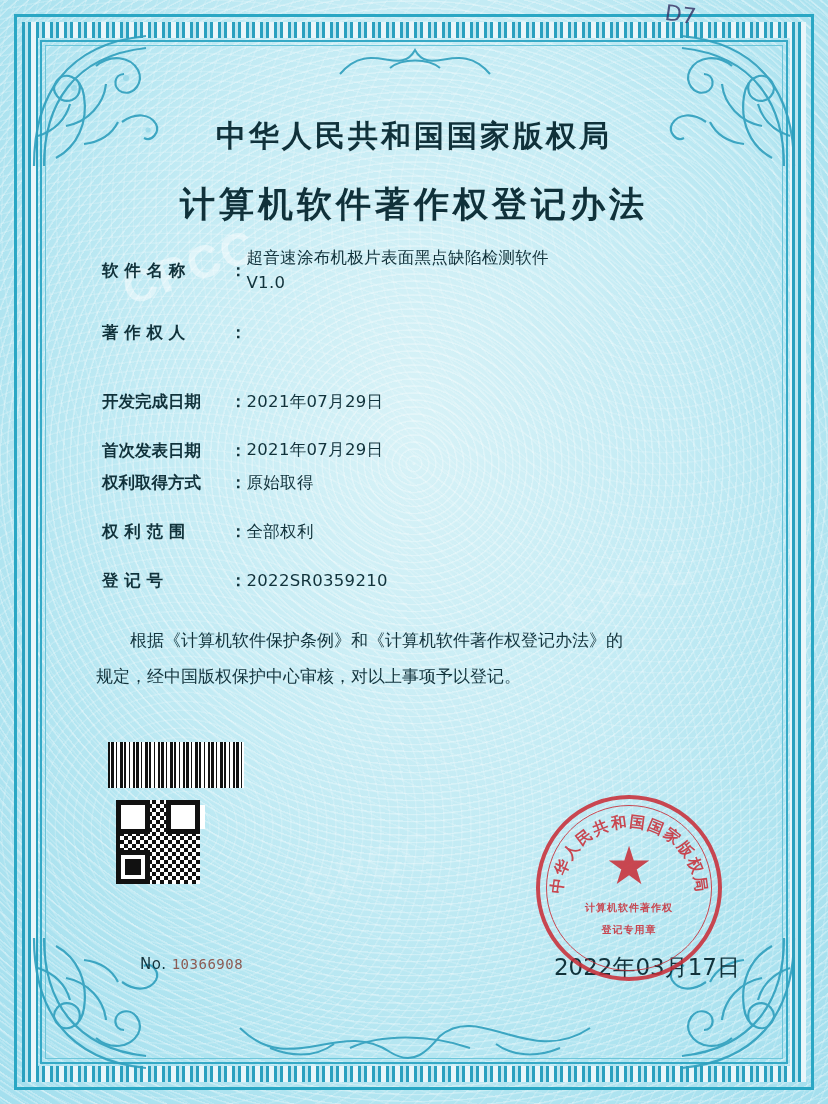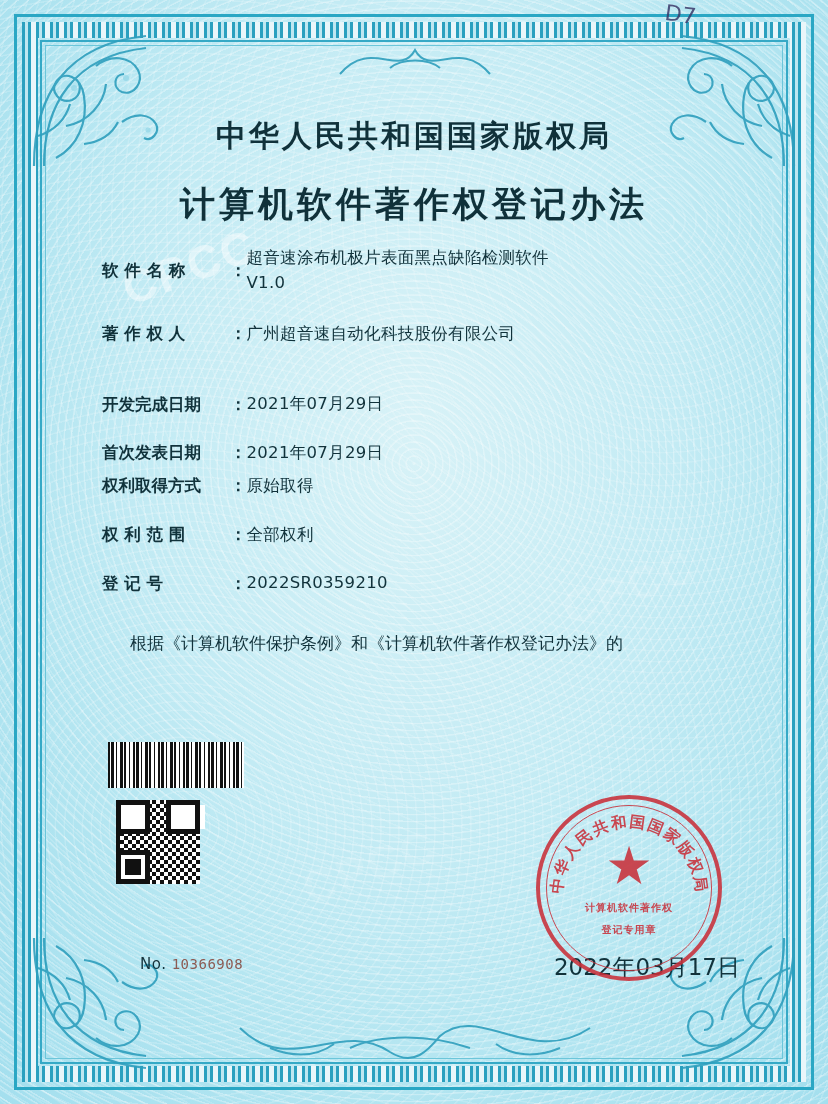--- a/index.html
+++ b/index.html
@@ -320,21 +320,20 @@
       <div class="row big">
         <span class="k">软 件 名 称</span>
         <span class="colon">：</span>
         <span class="v" style="white-space:pre-line;">超音速涂布机极片表面黑点缺陷检测软件
 V1.0</span>
       </div>
 
       <div class="row" style="margin-bottom:46px;">
         <span class="k">著 作 权 人</span>
         <span class="colon">：</span>
-        <span class="v">广州超音速自动化科技股份有限公司</span>
       </div>
 
       <div class="row" style="margin-bottom:24px;">
         <span class="k">开发完成日期</span>
         <span class="colon">：</span>
         <span class="v">2021年07月29日</span>
       </div>
 
       <div class="row" style="margin-bottom:8px;">
         <span class="k">首次发表日期</span>
@@ -357,20 +356,21 @@
       <div class="row">
         <span class="k">登 记 号</span>
         <span class="colon">：</span>
         <span class="v">2022SR0359210</span>
       </div>
 
     </div>
 
     <div class="para">
       <p class="ind">根据《计算机软件保护条例》和《计算机软件著作权登记办法》的</p>
+      <p>规定，经中国版权保护中心审核，对以上事项予以登记。</p>
     </div>
 
   </div>
 
   <div class="codes">
     <div class="barcode"></div>
     <div class="qr">
         <span class="qr-bl"></span>
       </div>
   </div>

